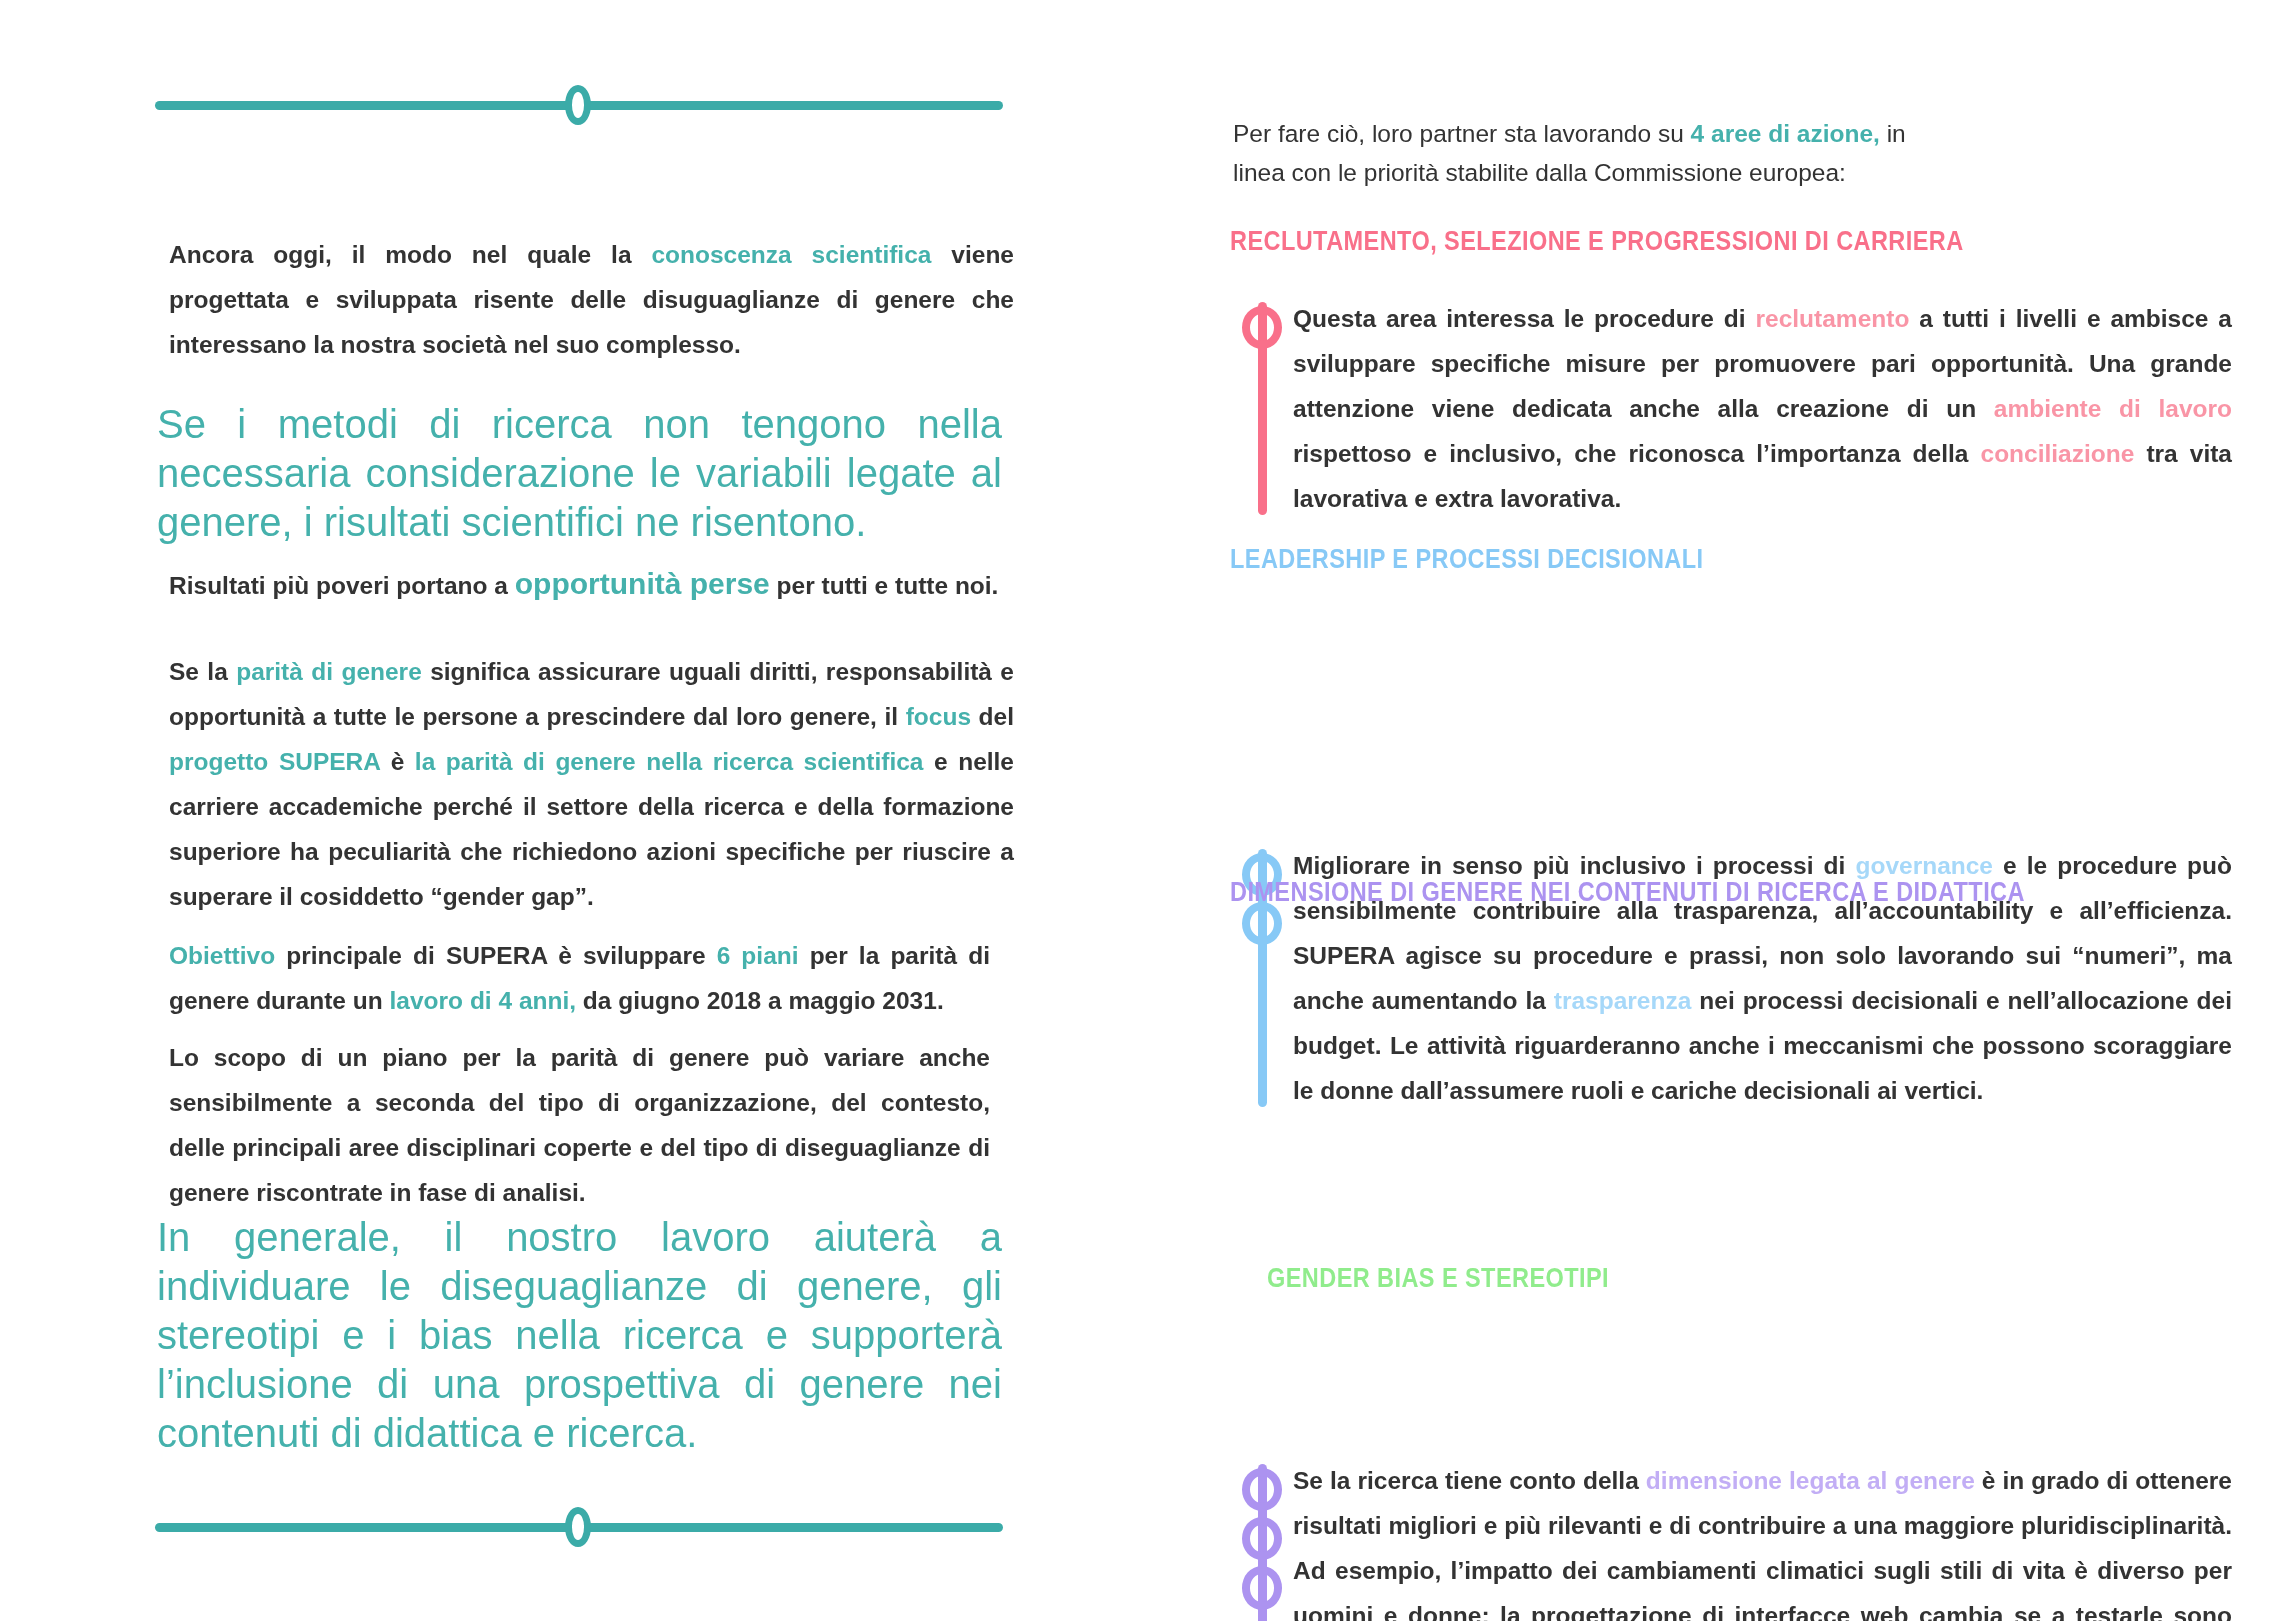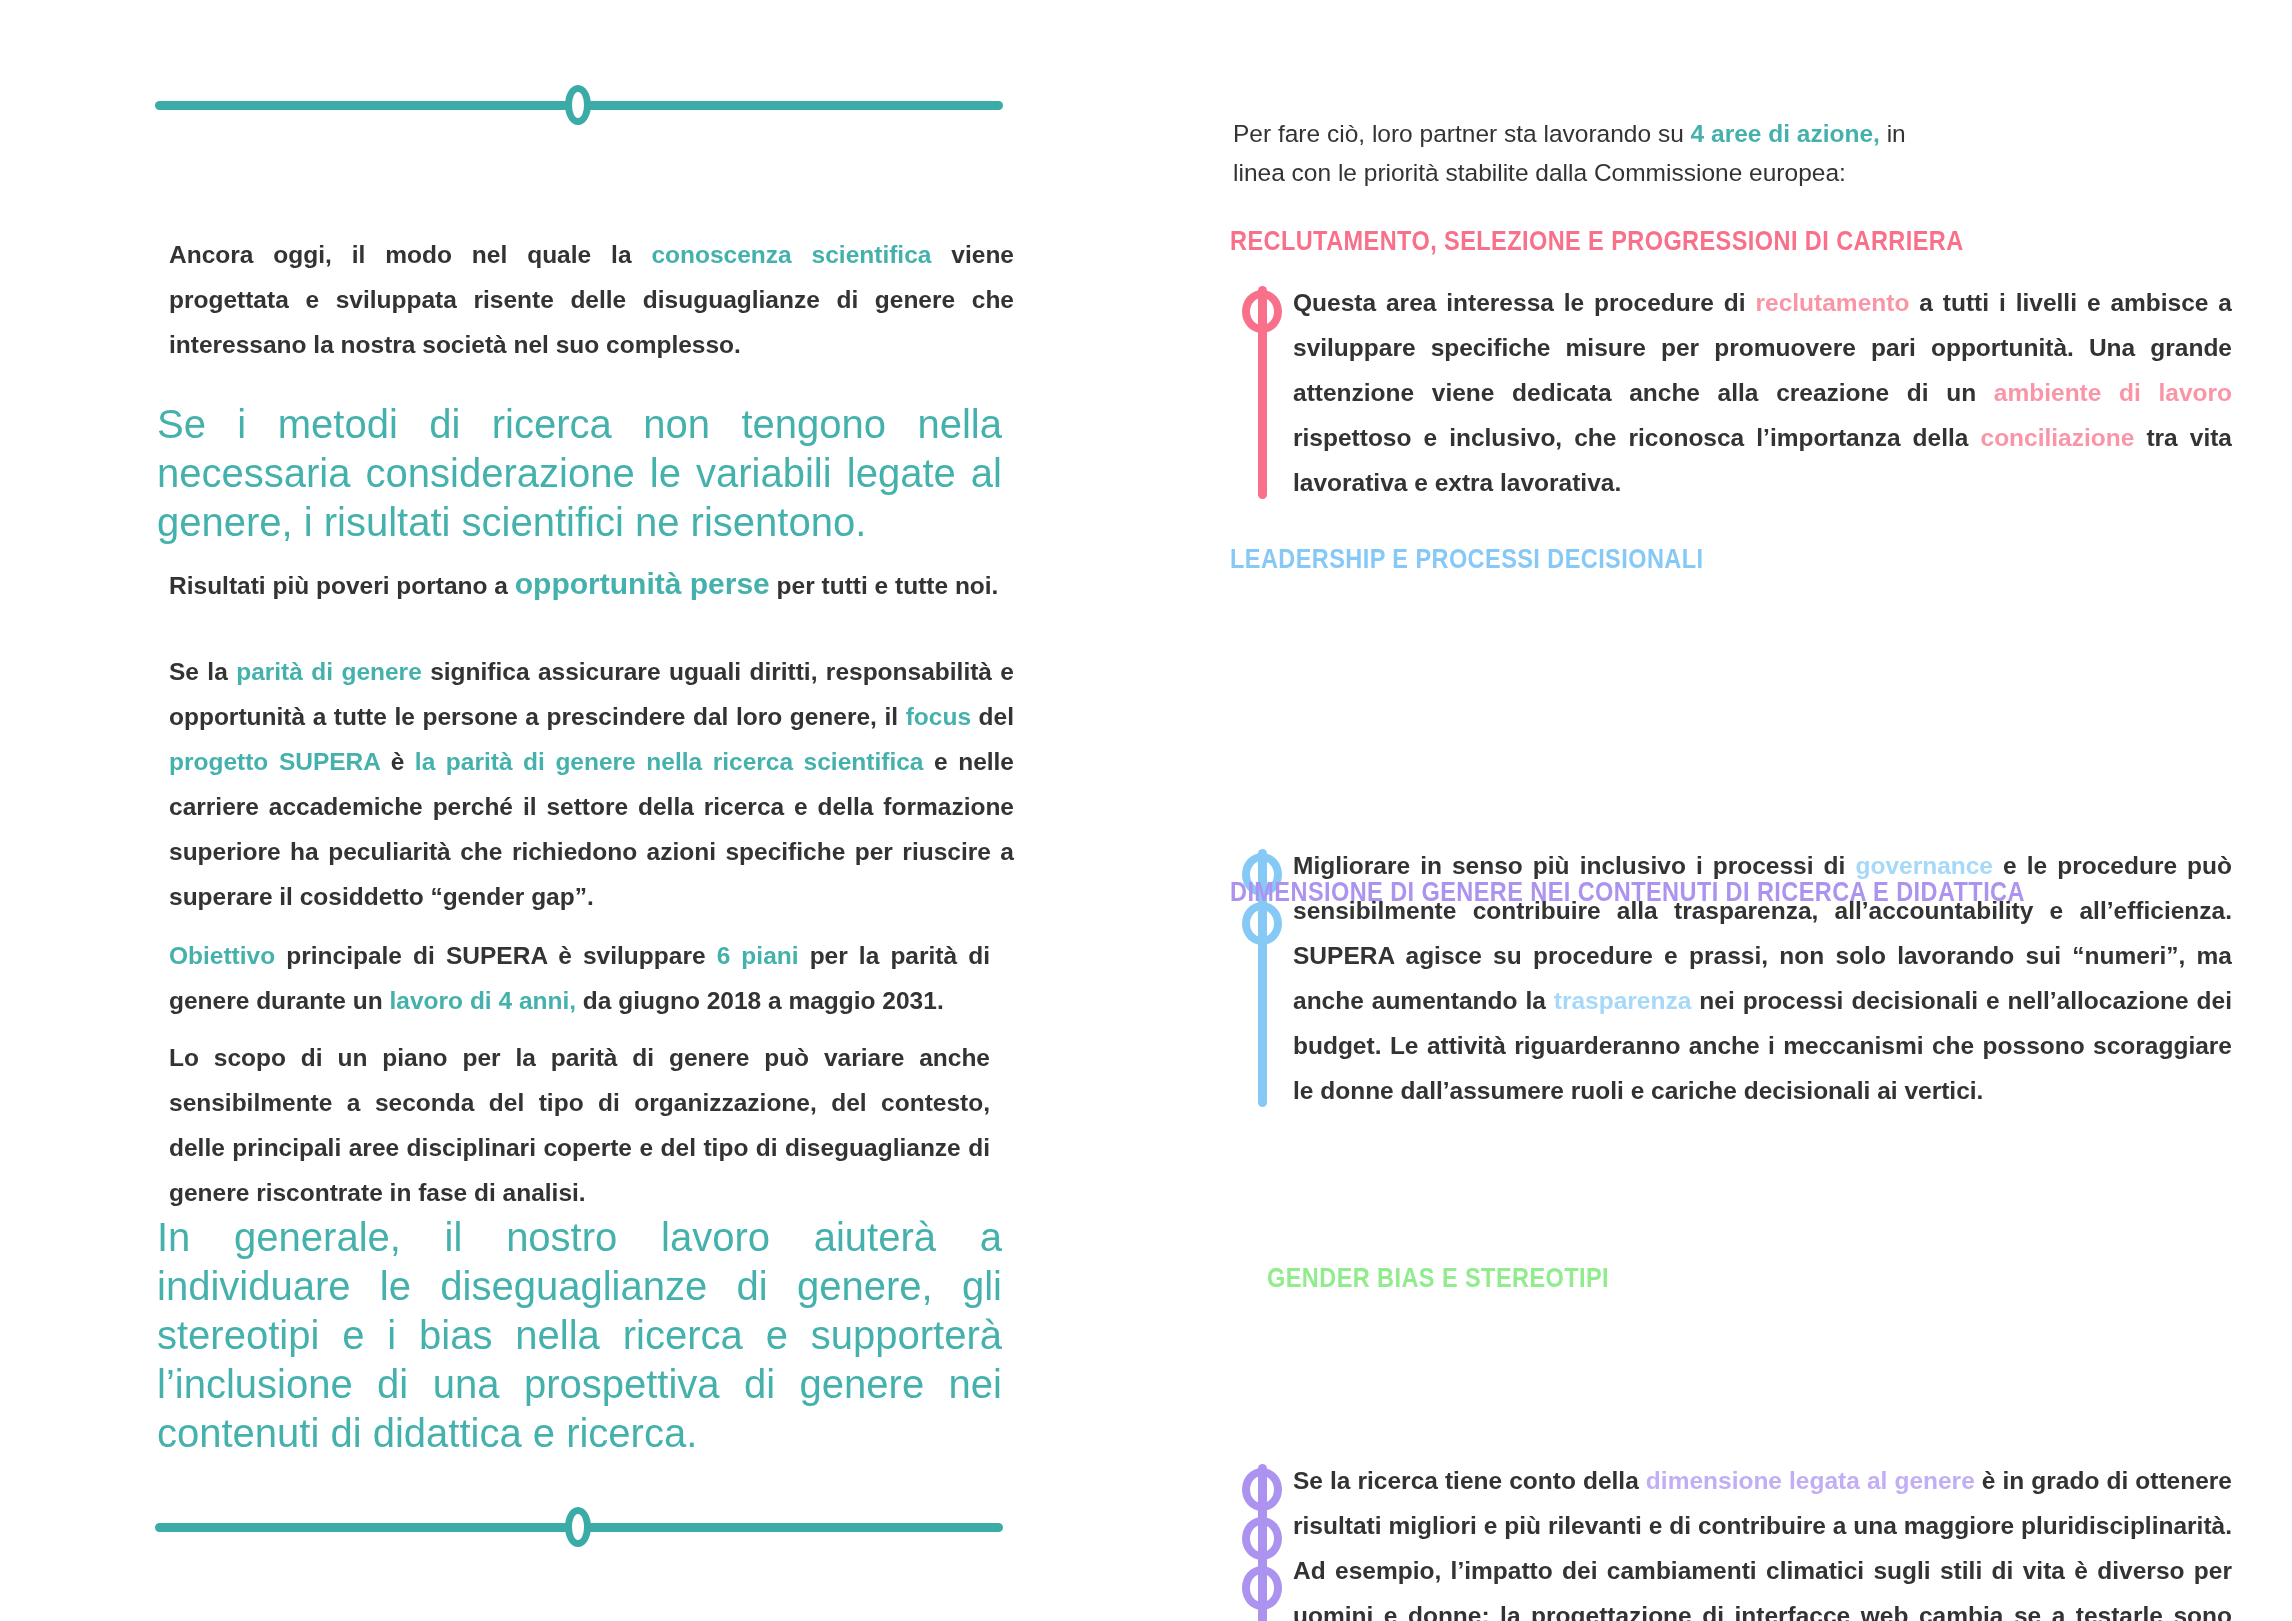--- a/index.html
+++ b/index.html
@@ -87,21 +87,21 @@
     <div class="rule-ring"></div>
   </div>
 
   <p class="abs intro" style="left:1233px;top:114px;width:843px;"><span>Per fare ciò, loro partner sta lavorando su </span><span class="seg-teal-bold">4 aree di azione,</span><span> in
 linea con le priorità stabilite dalla Commissione europea:</span></p>
 
   <div style="--c: #F9708A; --hl: #F995A6;">
     <h2 class="abs area-heading" style="left:1230px;top:225px;">
       <span class="cond">RECLUTAMENTO, SELEZIONE E PROGRESSIONI DI CARRIERA</span>
     </h2>
-    <div class="abs area-body body-text" style="left:1230px;top:268px;">
+    <div class="abs area-body body-text" style="left:1230px;top:284px;">
       <div class="marker">
         <div class="marker-line"></div>
         <div class="marker-rings">
             <div class="ring"></div>
           </div>
       </div>
       <span><span>Questa area interessa le procedure di </span><span class="seg-hl">reclutamento</span><span> a tutti i livelli e ambisce a sviluppare specifiche misure per promuovere pari opportunità. Una grande attenzione viene dedicata anche alla creazione di un </span><span class="seg-hl">ambiente di lavoro</span><span> rispettoso e inclusivo, che riconosca l’importanza della </span><span class="seg-hl">conciliazione</span><span> tra vita lavorativa e extra lavorativa.</span></span>
     </div>
   </div>
 

